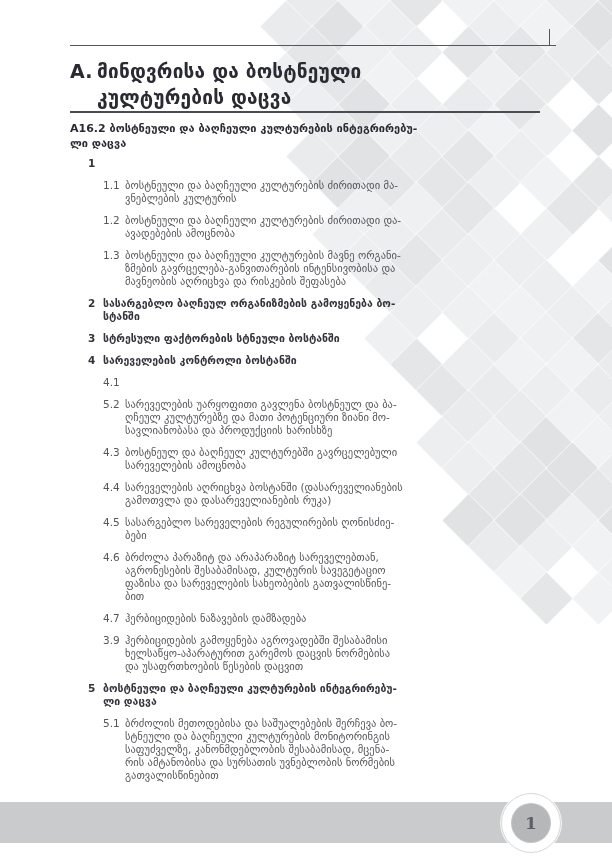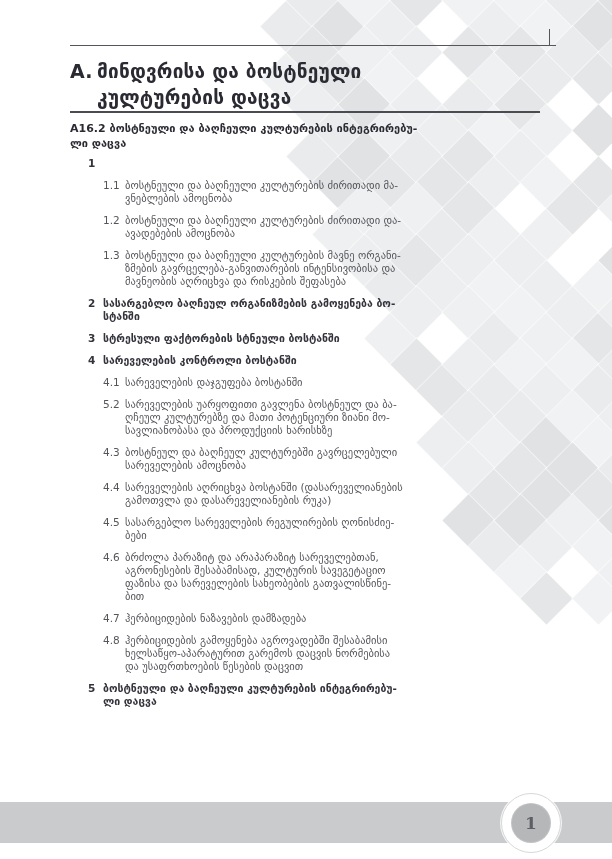--- a/index.html
+++ b/index.html
@@ -234,21 +234,21 @@
   <div class="subsection-heading">A16.2 ბოსტნეული და ბაღჩეული კულტურების ინტეგრირებუ-
 ლი დაცვა</div>
 
   <div class="toc">
       <div class="item l1">
         <span class="num">1</span>
       </div>
       <div class="item l2">
         <span class="num">1.1</span>
         <span class="txt">ბოსტნეული და ბაღჩეული კულტურების ძირითადი მა-
-ვნებლების ამოცნობა</span>
+ვნებლების კულტურის</span>
       </div>
       <div class="item l2">
         <span class="num">1.2</span>
         <span class="txt">ბოსტნეული და ბაღჩეული კულტურების ძირითადი და-
 ავადებების ამოცნობა</span>
       </div>
       <div class="item l2">
         <span class="num">1.3</span>
         <span class="txt">ბოსტნეული და ბაღჩეული კულტურების მავნე ორგანი-
 ზმების გავრცელება-განვითარების ინტენსივობისა და
@@ -262,21 +262,20 @@
       <div class="item l1">
         <span class="num">3</span>
         <span class="txt">სტრესული ფაქტორების სტნეული ბოსტანში</span>
       </div>
       <div class="item l1">
         <span class="num">4</span>
         <span class="txt">სარეველების კონტროლი ბოსტანში</span>
       </div>
       <div class="item l2">
         <span class="num">4.1</span>
-        <span class="txt">სარეველების დაჯგუფება ბოსტანში</span>
       </div>
       <div class="item l2">
         <span class="num">5.2</span>
         <span class="txt">სარეველების უარყოფითი გავლენა  ბოსტნეულ და ბა-
 ღჩეულ კულტურებზე და მათი პოტენციური ზიანი  მო-
 სავლიანობასა და პროდუქციის ხარისხზე</span>
       </div>
       <div class="item l2">
         <span class="num">4.3</span>
         <span class="txt">ბოსტნეულ და ბაღჩეულ კულტურებში გავრცელებული
@@ -297,29 +296,37 @@
         <span class="txt">ბრძოლა პარაზიტ და არაპარაზიტ სარეველებთან,
 აგრონესების შესაბამისად, კულტურის სავეგეტაციო
 ფაზისა და სარეველების სახეობების გათვალისწინე-
 ბით</span>
       </div>
       <div class="item l2">
         <span class="num">4.7</span>
         <span class="txt">ჰერბიციდების ნაზავების დამზადება</span>
       </div>
       <div class="item l2">
-        <span class="num">4.8</span>
+        <span class="num">3.9</span>
         <span class="txt">ჰერბიციდების გამოყენება აგროვადებში შესაბამისი
 ხელსაწყო-აპარატურით გარემოს დაცვის ნორმებისა
 და უსაფრთხოების წესების დაცვით</span>
       </div>
       <div class="item l1">
         <span class="num">5</span>
         <span class="txt">ბოსტნეული და ბაღჩეული კულტურების ინტეგრირებუ-
 ლი დაცვა</span>
+      </div>
+      <div class="item l2">
+        <span class="num">5.1</span>
+        <span class="txt">ბრძოლის მეთოდებისა და საშუალებების შერჩევა  ბო-
+სტნეული და ბაღჩეული კულტურების მონიტორინგის
+საფუძველზე, კანონმდებლობის შესაბამისად, მცენა-
+რის ამტანობისა და სურსათის უვნებლობის ნორმების
+გათვალისწინებით</span>
       </div>
     </div>
 
   <div class="footer-bar"></div>
   <div class="badge-outer">
     <div class="badge-inner">1</div>
   </div>
 
 </div>
 

